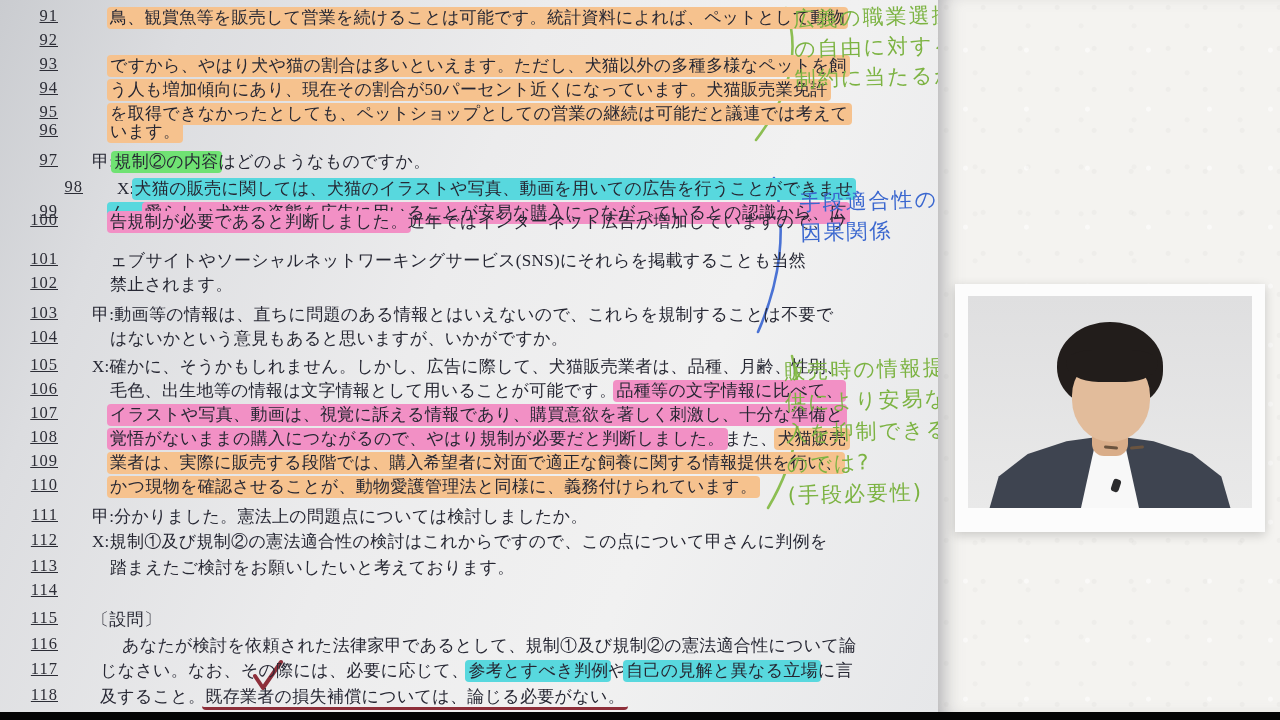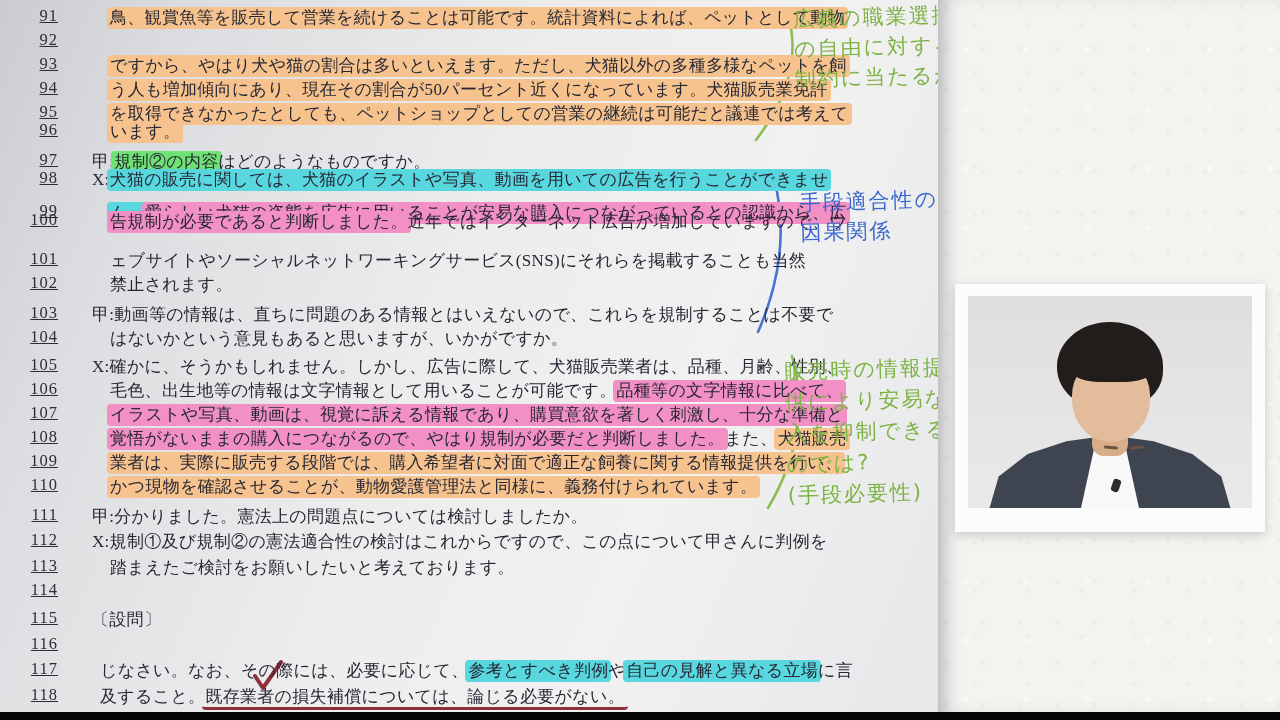--- a/index.html
+++ b/index.html
@@ -97,21 +97,21 @@
           <span class="line-content"><span class="hl hl-orange">を取得できなかったとしても、ペットショップとしての営業の継続は可能だと議連では考えて</span></span>
         </div>
         <div class="doc-line indent-cont" style="top: 120px;">
           <span class="line-num">96</span>
           <span class="line-content"><span class="hl hl-orange">います。</span></span>
         </div>
         <div class="doc-line indent-speaker" style="top: 150px;">
           <span class="line-num">97</span>
           <span class="line-content"><span>甲:</span><span class="hl hl-green">規制②の内容</span><span>はどのようなものですか。</span></span>
         </div>
-        <div class="doc-line indent-speaker" style="top: 168px;">
+        <div class="doc-line indent-speaker" style="top: 177px; margin-left: 25px;">
           <span class="line-num">98</span>
           <span class="line-content"><span>X:</span><span class="hl hl-cyan">犬猫の販売に関しては、犬猫のイラストや写真、動画を用いての広告を行うことができませ</span></span>
         </div>
         <div class="doc-line indent-cont" style="top: 201px;">
           <span class="line-num">99</span>
           <span class="line-content"><span class="hl hl-cyan">ん。</span><span class="hl hl-pink">愛らしい犬猫の姿態を広告に用いることが安易な購入につながっているとの認識から、広</span></span>
         </div>
         <div class="doc-line indent-cont" style="top: 210px;">
           <span class="line-num">100</span>
           <span class="line-content"><span class="hl hl-pink">告規制が必要であると判断しました。</span><span>近年ではインターネット広告が増加していますので、ウ</span></span>
@@ -171,20 +171,21 @@
         <div class="doc-line indent-speaker" style="top: 580px;">
           <span class="line-num">114</span>
           <span class="line-content"></span>
         </div>
         <div class="doc-line indent-speaker" style="top: 608px;">
           <span class="line-num">115</span>
           <span class="line-content"><span>〔設問〕</span></span>
         </div>
         <div class="doc-line indent-parafirst" style="top: 634px;">
           <span class="line-num">116</span>
+          <span class="line-content"><span>あなたが検討を依頼された法律家甲であるとして、規制①及び規制②の憲法適合性について論</span></span>
         </div>
         <div class="doc-line indent-para" style="top: 659px;">
           <span class="line-num">117</span>
           <span class="line-content"><span>じなさい。なお、その際には、必要に応じて、</span><span class="hl hl-cyan">参考とすべき判例</span><span>や</span><span class="hl hl-cyan">自己の見解と異なる立場</span><span>に言</span></span>
         </div>
         <div class="doc-line indent-para" style="top: 685px;">
           <span class="line-num">118</span>
           <span class="line-content"><span>及すること。</span><span class="hl hl-redline">既存業者の損失補償については、論じる必要がない。</span></span>
         </div>
       </div>

